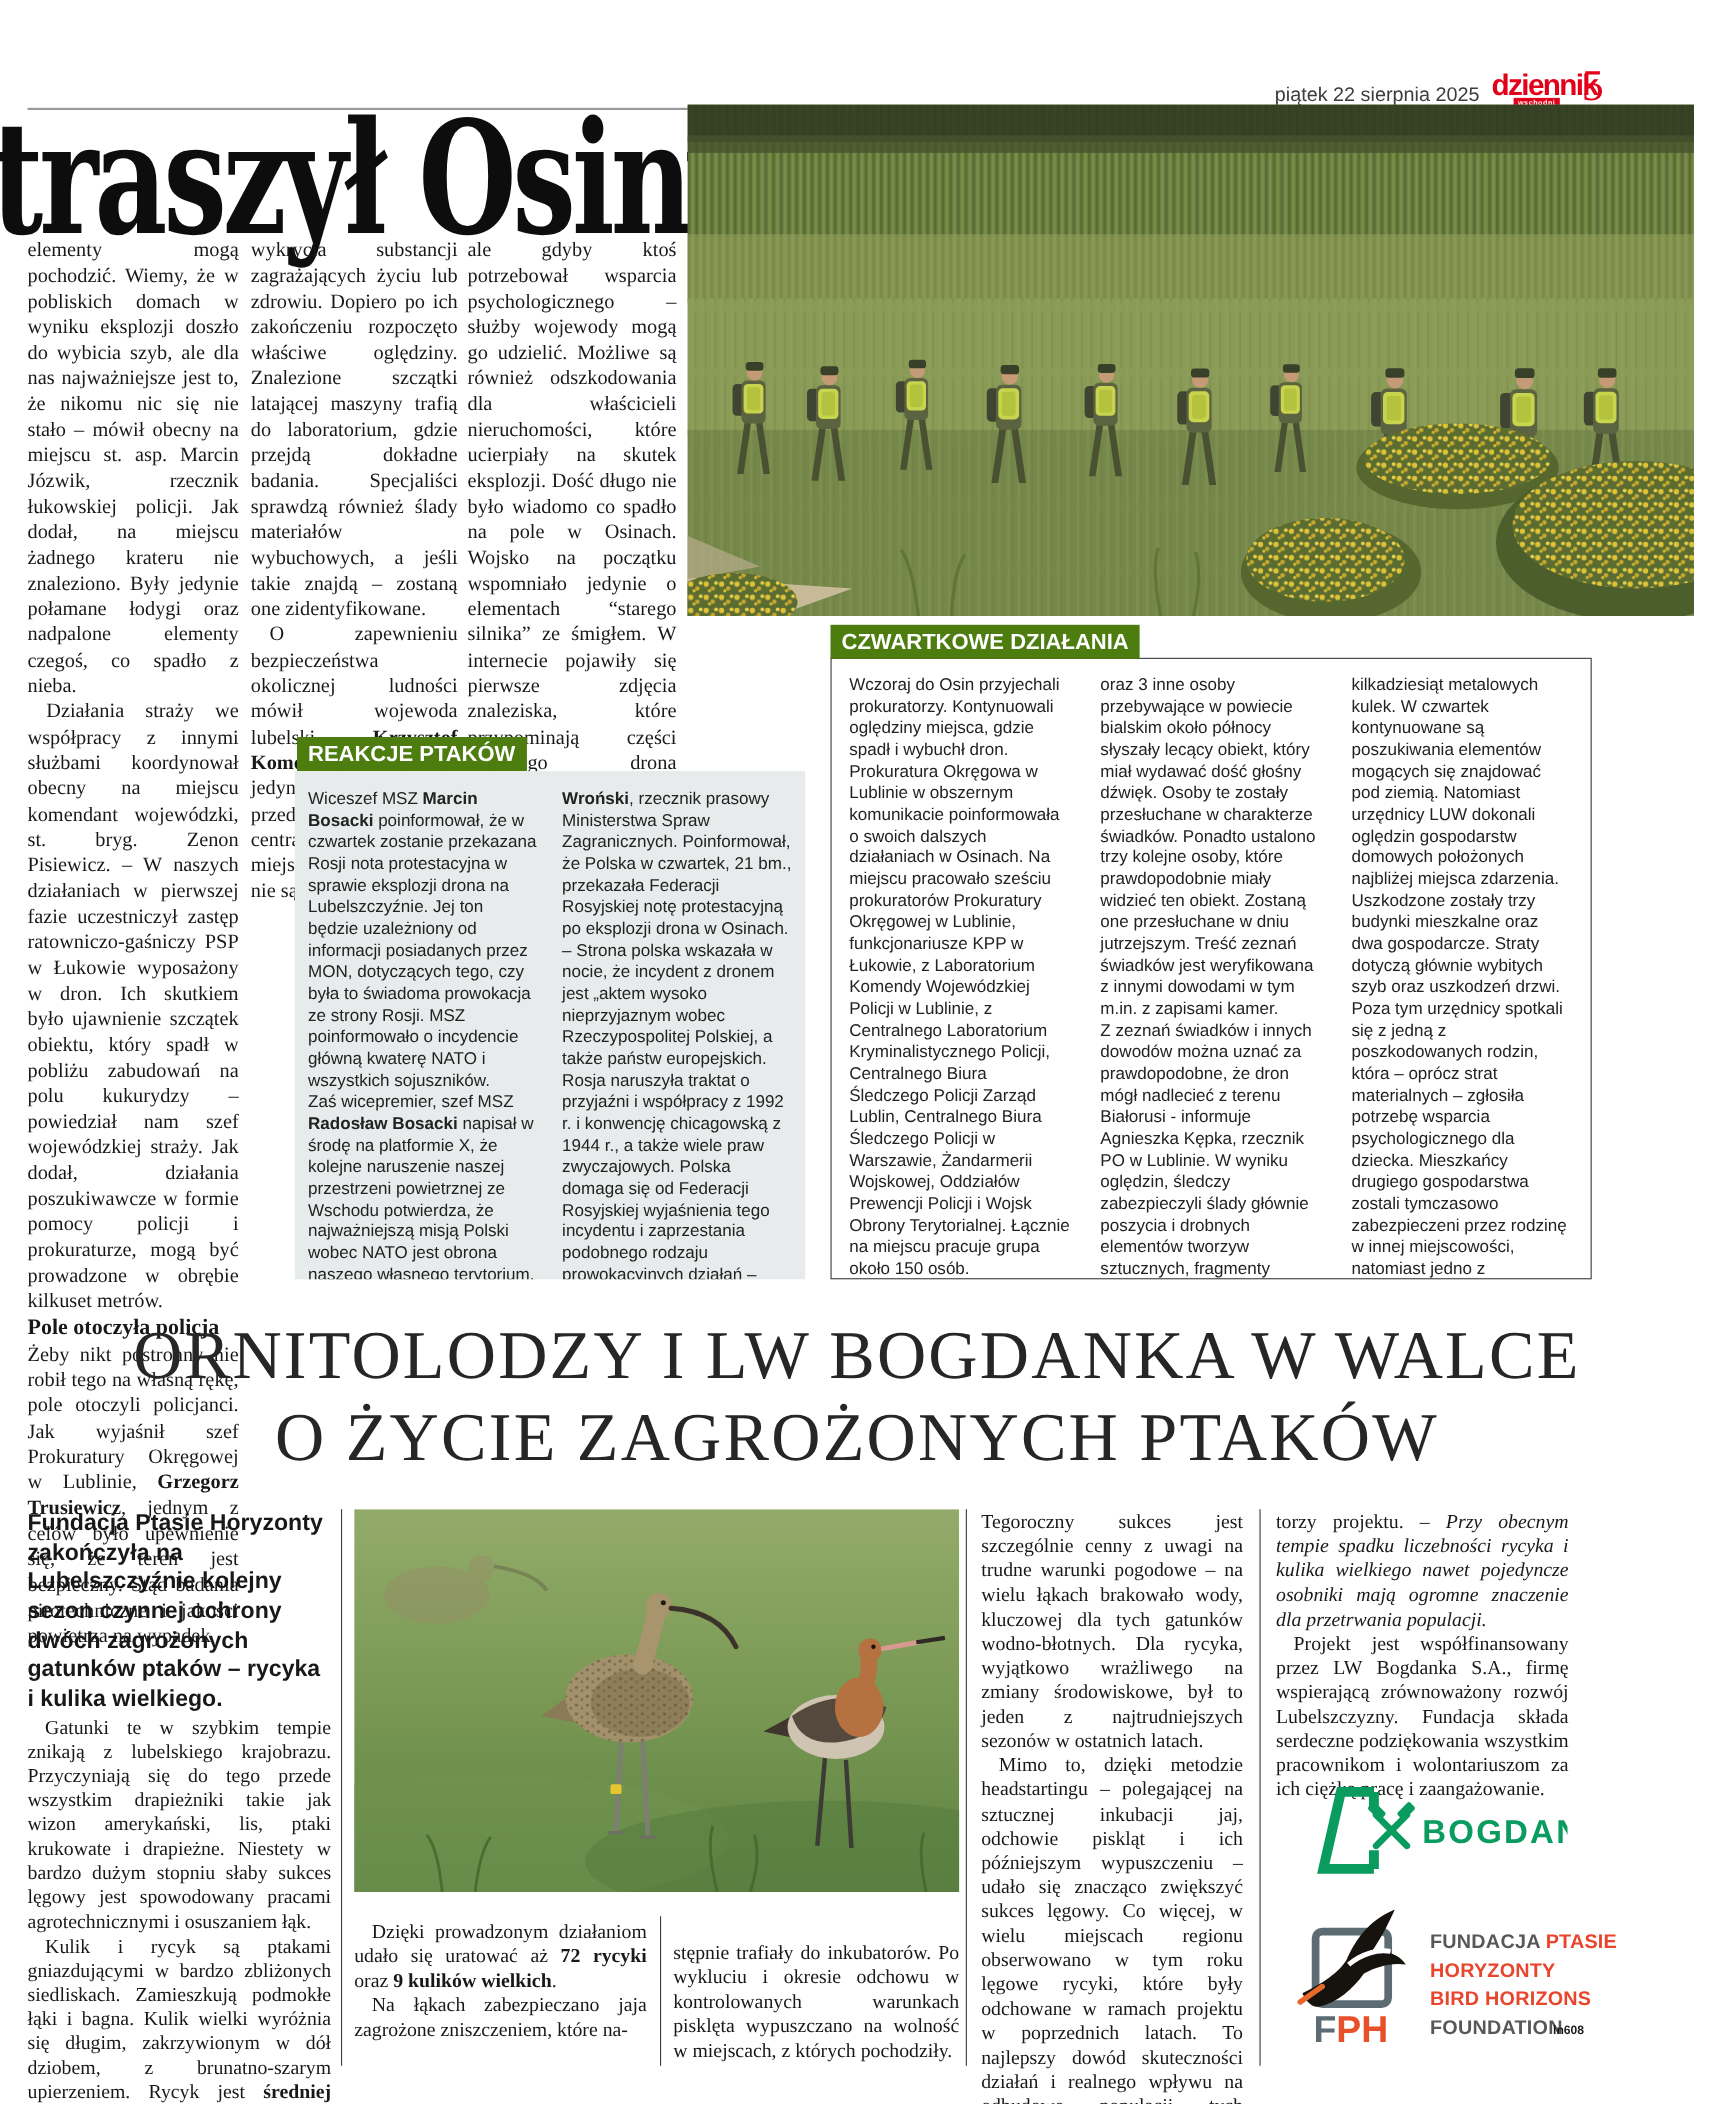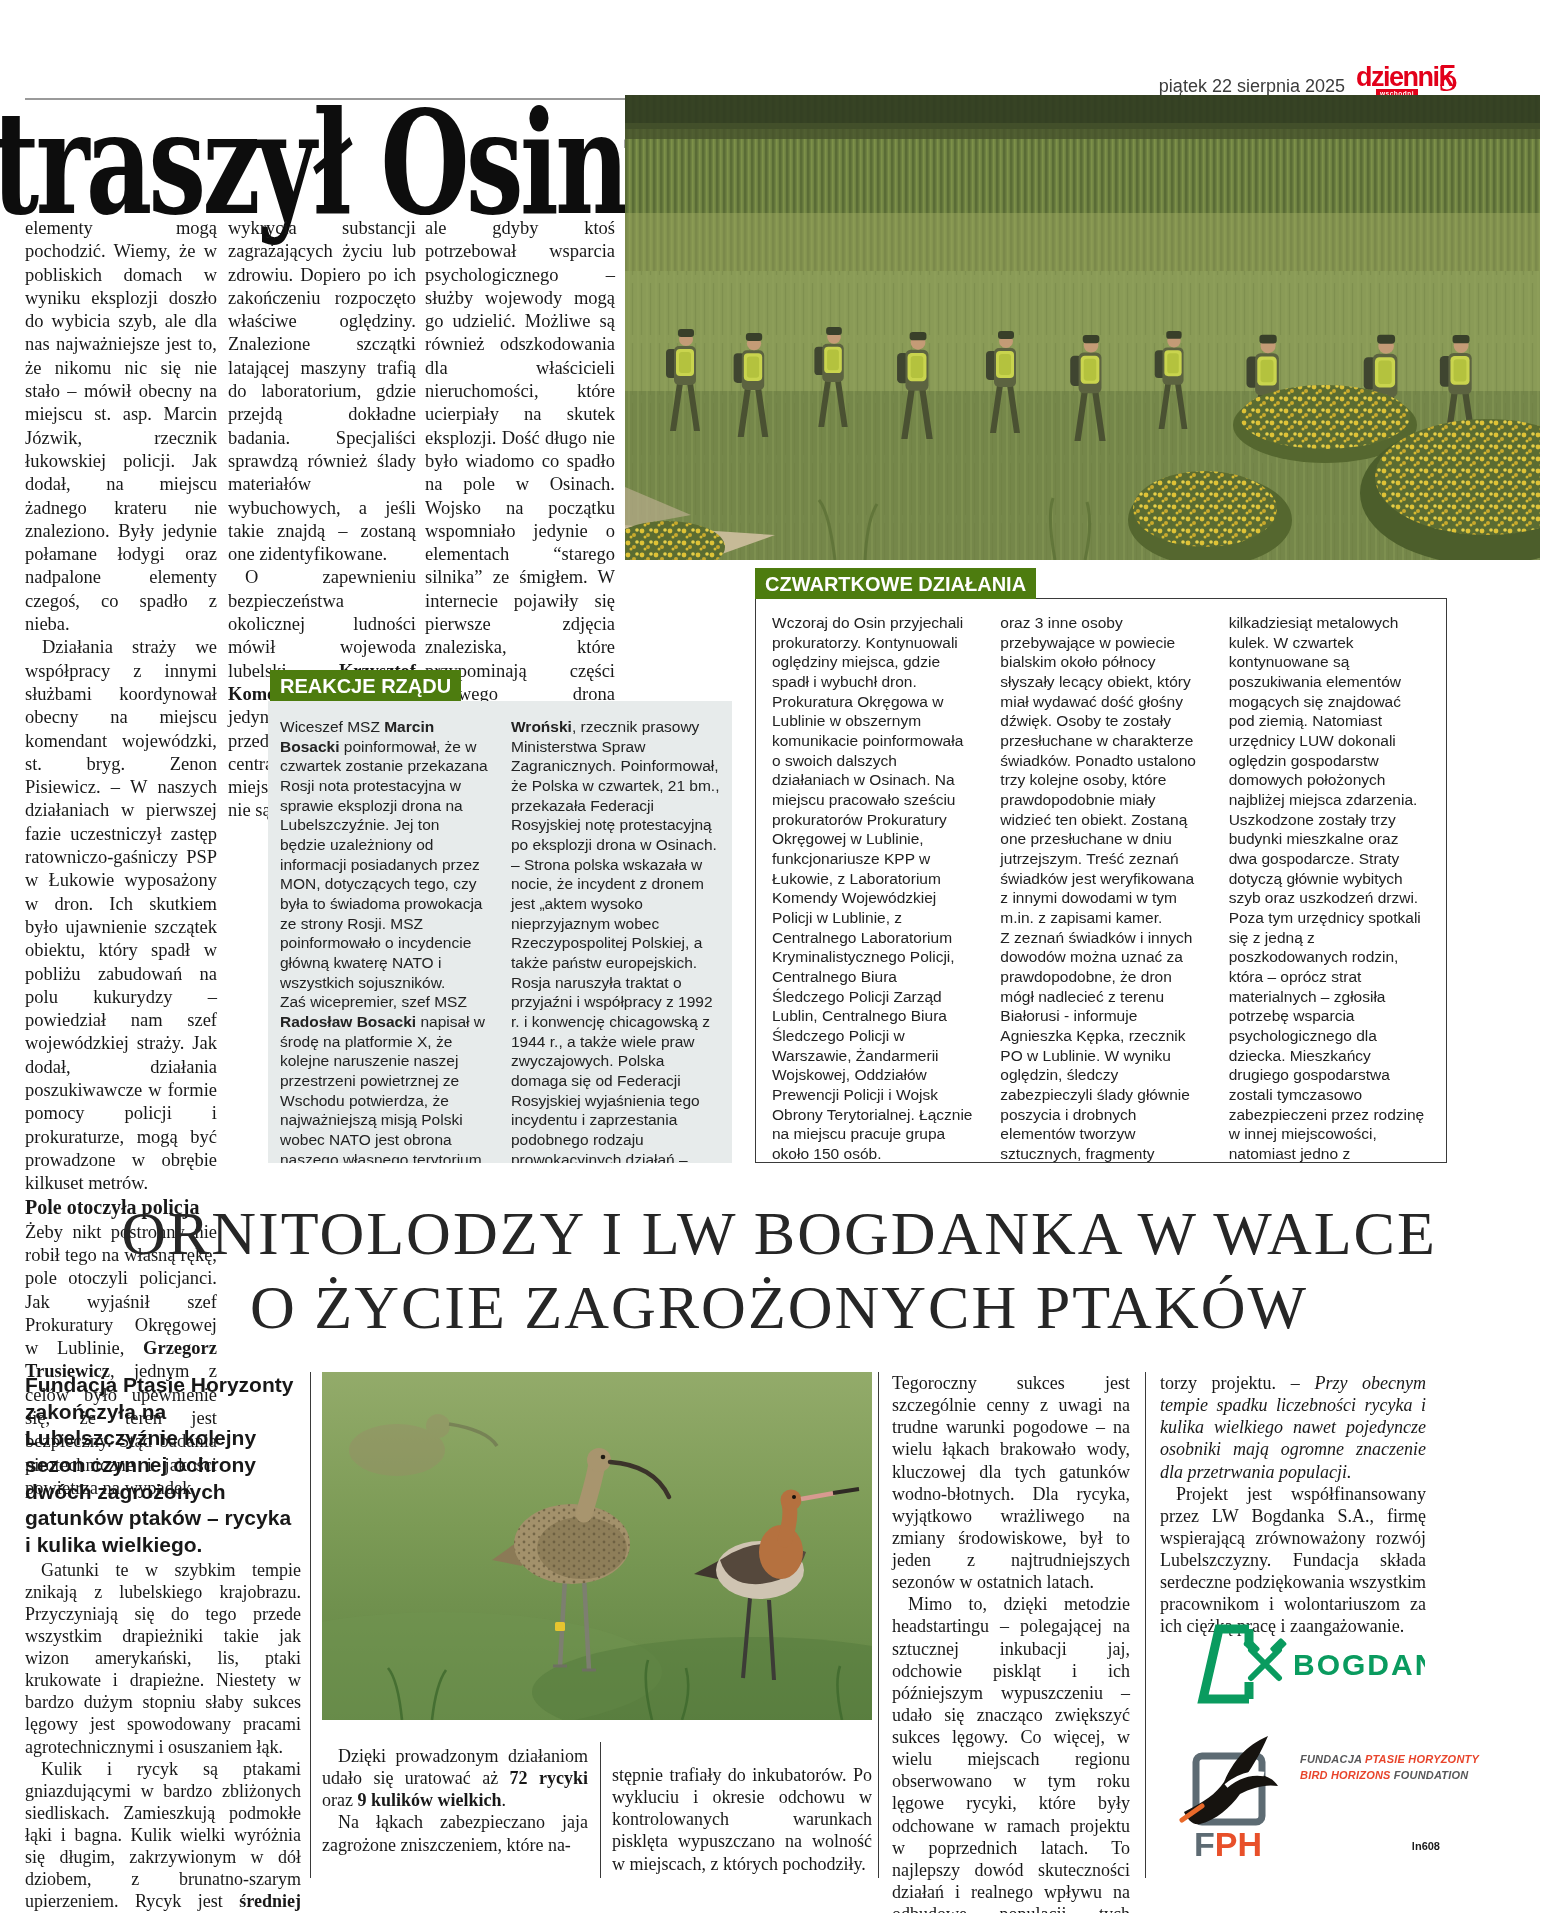--- a/index.html
+++ b/index.html
@@ -45,21 +45,21 @@
           text-align:center;line-height:1;white-space:nowrap;}
 
   
   .intro{font-family:"Liberation Sans",sans-serif;font-weight:700;font-size:21px;line-height:1.27;margin:0 0 10px;text-align:left;}
   .acol{font-size:18px;line-height:1.23;text-align:justify;color:#181818;}
   .acol p{margin:0;}
   .acol p.ind{text-indent:16px;}
   .it{font-style:italic;}
   .vrule{width:1px;background:#3a3a3a;}
 
-  .fph-text{font-family:"Liberation Sans",sans-serif;font-size:11px;font-weight:700;line-height:1.45;letter-spacing:.2px;font-style:italic;}
+  .fph-text{font-family:"Liberation Sans",sans-serif;font-size:18px;font-weight:700;line-height:1.45;letter-spacing:.2px;}
   .fph-gray{color:#58585a;} .fph-red{color:#e8452c;}
   .code{font-family:"Liberation Sans",sans-serif;font-weight:700;font-size:11px;color:#1a1a1a;text-align:right;}
 </style>
 </head>
 <body>
 
 <div class="page">
 
   <div class="abs date" style="left:1020px;top:76px;width:325px;">piątek 22 sierpnia 2025</div>
   <div class="abs head-rule" style="left:25px;top:98px;width:1322px;"></div>
@@ -140,21 +140,21 @@
 
   <div class="abs scol" style="left:228px;top:217px;width:188px;">
     <p>wykrycia substancji zagrażających życiu lub zdrowiu. Dopiero po ich zakończeniu rozpoczęto właściwe oględziny. Znalezione szczątki latającej maszyny trafią do laboratorium, gdzie przejdą dokładne badania. Specjaliści sprawdzą również ślady materiałów wybuchowych, a jeśli takie znajdą – zostaną one zidentyfikowane.</p>
     <p class="ind"><span>O zapewnieniu bezpieczeństwa okolicznej ludności mówił wojewoda lubelski, </span><b class="nm">Krzysztof Komorski</b><span>, który był jedynym przedstawicielem władzy centralnej obecnym na miejscu. – Zniszczenia nie są duże,</span></p>
   </div>
 
   <div class="abs scol" style="left:425px;top:217px;width:190px;">
     <p>ale gdyby ktoś potrzebował wsparcia psychologicznego – służby wojewody mogą go udzielić. Możliwe są również odszkodowania dla właścicieli nieruchomości, które ucierpiały na skutek eksplozji. Dość długo nie było wiadomo co spadło na pole w Osinach. Wojsko na początku wspomniało jedynie o elementach “starego silnika” ze śmigłem. W internecie pojawiły się pierwsze zdjęcia znaleziska, które przypominają części bojowego drona kamikadze typu Shahed. Takich irańskich maszyn używa Federacja Rosyjska do ataków na Ukrainę.</p>
   </div>
 
-  <div class="abs red-label" style="left:270px;top:670px;">REAKCJE RZĄDU</div>
+  <div class="abs red-label" style="left:270px;top:670px;">REAKCJE PTAKÓW</div>
   <div class="abs gray-box" style="left:268px;top:701px;width:464px;height:462px;padding:16px 12px;box-sizing:border-box;overflow:hidden;">
     <div class="cols" style="gap:22px;">
       <div class="boxtext" style="width:209px;">
         <p><span>Wiceszef MSZ </span><b>Marcin Bosacki</b><span> poinformował, że w czwartek zostanie przekazana Rosji nota protestacyjna w sprawie eksplozji drona na Lubelszczyźnie. Jej ton będzie uzależniony od informacji posiadanych przez MON, dotyczących tego, czy była to świadoma prowokacja ze strony Rosji. MSZ poinformowało o incydencie główną kwaterę NATO i wszystkich sojuszników.</span></p>
         <p><span>Zaś wicepremier, szef MSZ </span><b>Radosław Bosacki</b><span> napisał w środę na platformie X, że kolejne naruszenie naszej przestrzeni powietrznej ze Wschodu potwierdza, że najważniejszą misją Polski wobec NATO jest obrona naszego własnego terytorium. Zapowiedzi potwierdził </span></p>
       </div>
       <div class="boxtext" style="width:209px;">
         <p><b>Wroński</b><span>, rzecznik prasowy Ministerstwa Spraw Zagranicznych. Poinformował, że Polska w czwartek, 21 bm., przekazała Federacji Rosyjskiej notę protestacyjną po eksplozji drona w Osinach.</span></p>
         <p>– Strona polska wskazała w nocie, że incydent z dronem jest „aktem wysoko nieprzyjaznym wobec Rzeczypospolitej Polskiej, a także państw europejskich. Rosja naruszyła traktat o przyjaźni i współpracy z 1992 r. i konwencję chicagowską z 1944 r., a także wiele praw zwyczajowych. Polska domaga się od Federacji Rosyjskiej wyjaśnienia tego incydentu i zaprzestania podobnego rodzaju prowokacyjnych działań – powiedział Wroński.</p>
       </div>

